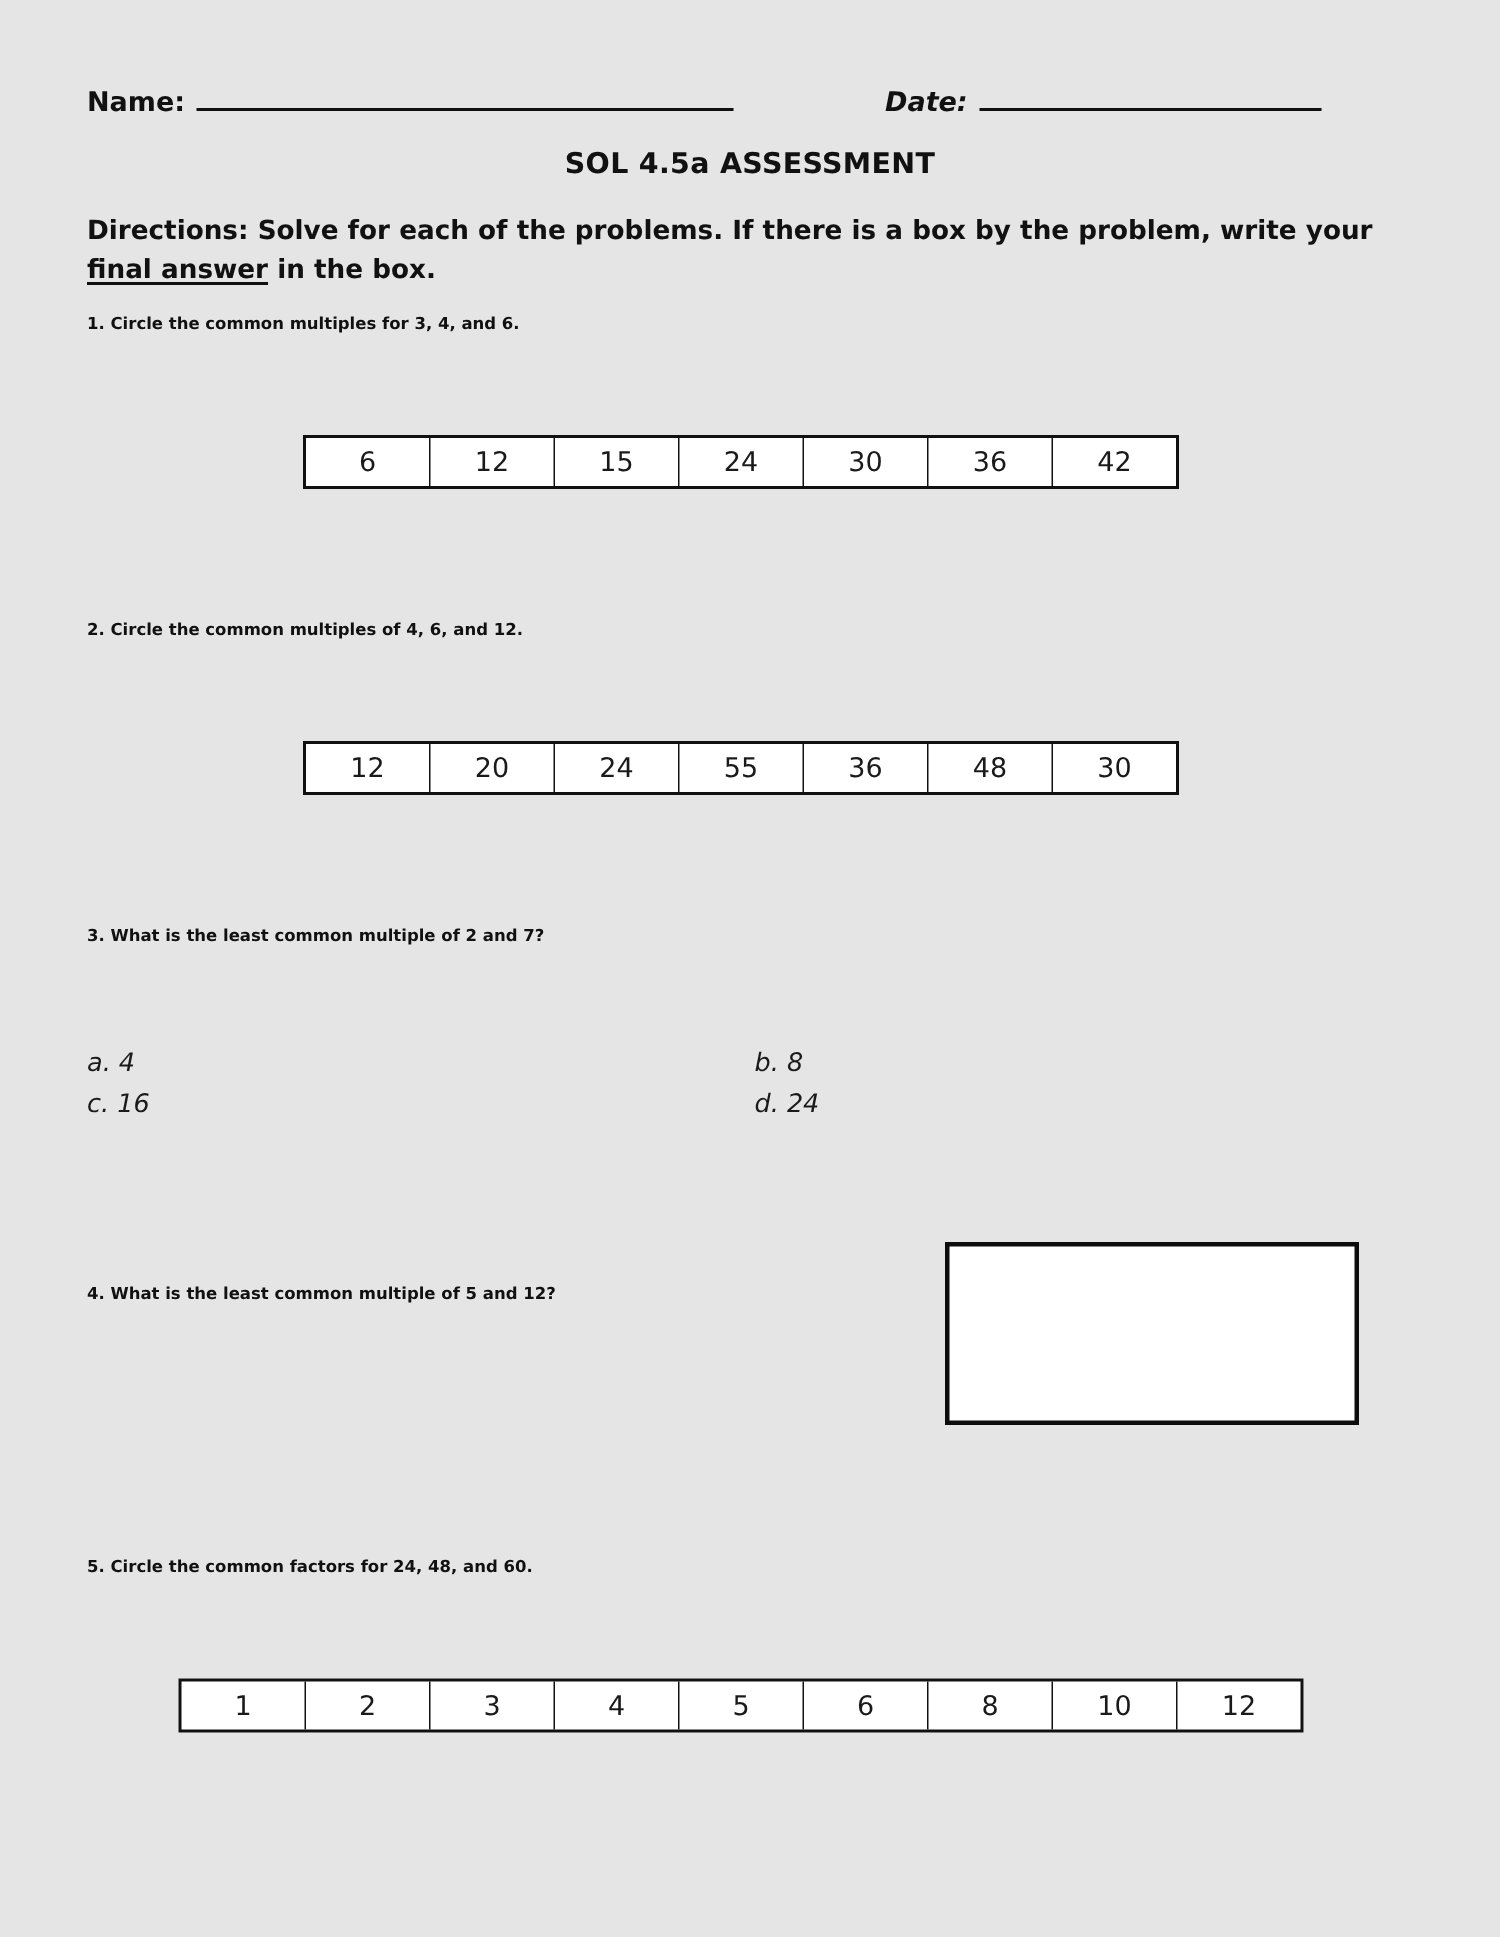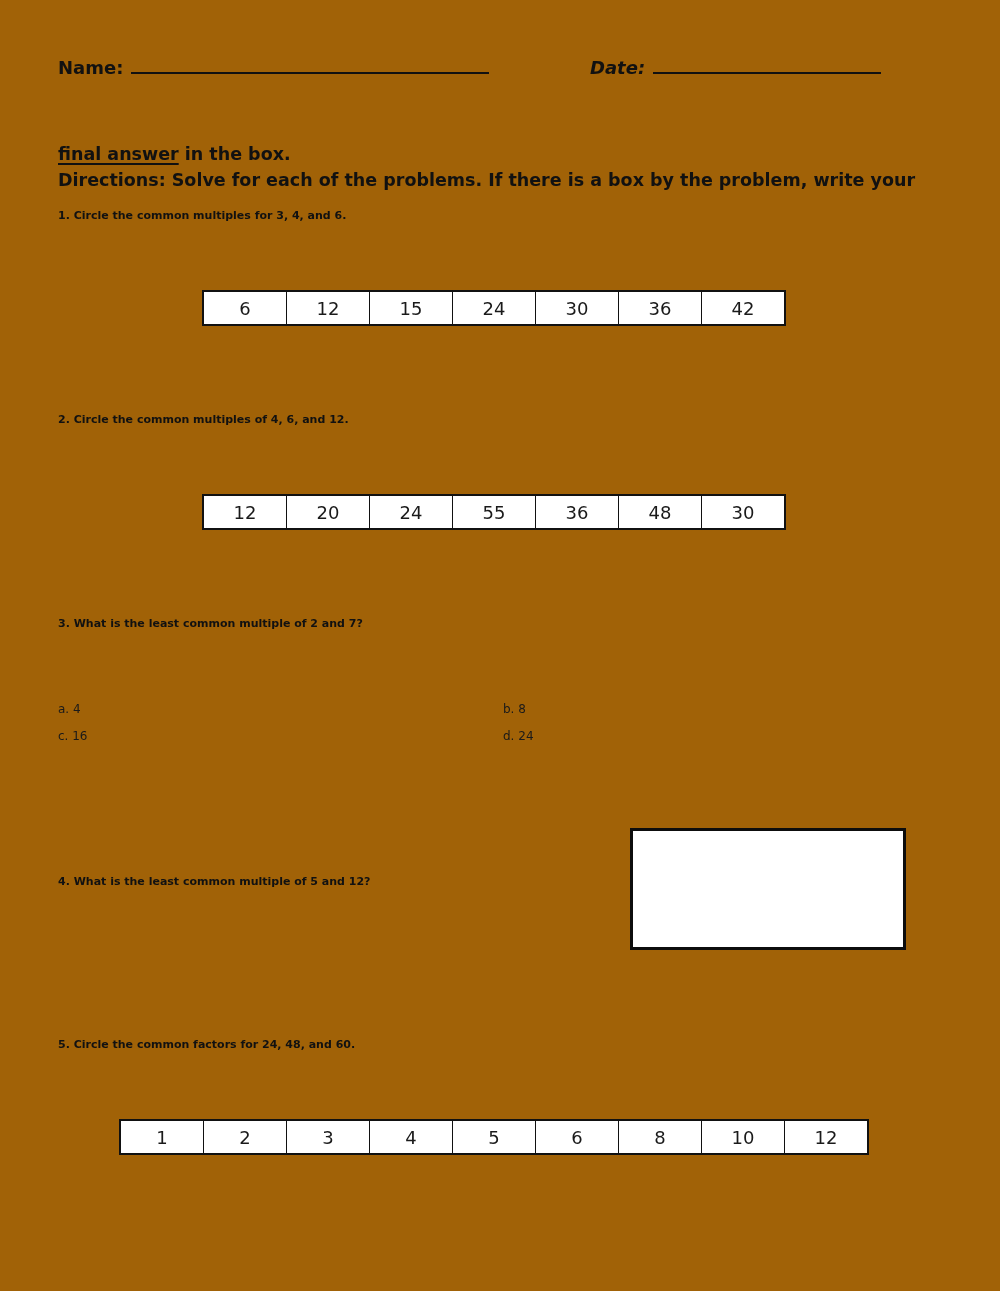--- a/index.html
+++ b/index.html
@@ -4,21 +4,21 @@
 <style>
   html, body {
     margin: 0;
     padding: 0;
     background: #ffffff;
   }
   .page {
     position: relative;
     width: 1000px;
     height: 1291px;
-    background: #a16207;
+    background: #e5e5e5;
     color: #111111;
     font-family: "DejaVu Sans", "Liberation Sans", sans-serif;
     overflow: hidden;
   }
   .abs { position: absolute; }
   .qtext {
     font-size: 11px;
     font-weight: bold;
     white-space: nowrap;
     color: #111111;
@@ -72,23 +72,24 @@
     font-weight: normal;
     color: #1a1a1a;
   }
   .num-cell:last-child { border-right: none; }
   .options-grid {
     left: 58px;
     top: 697px;
     display: grid;
     grid-template-columns: 445px auto;
     row-gap: 3px;
-    font-size: 12px;
+    font-size: 17px;
     line-height: 24px;
     color: #1a1a1a;
+    font-style: italic;
   }
   .answer-box {
     left: 630px;
     top: 828px;
     width: 270px;
     height: 116px;
     border: 3px solid #0d0d0d;
     background: #ffffff;
   }
 </style>
@@ -97,24 +98,25 @@
 
 <div class="page">
 
   <div class="abs" style="left:58px; top:57px;">
     <span class="field-label">Name:</span><span class="write-line" style="width:358px;"></span>
   </div>
   <div class="abs" style="left:590px; top:57px;font-style:italic;">
     <span class="field-label">Date:</span><span class="write-line" style="width:228px;"></span>
   </div>
 
+  <div class="abs title">SOL 4.5a ASSESSMENT</div>
 
   <div class="abs directions">
+    <div><span>Directions: Solve for each of the problems. If there is a box by the problem, write your</span></div>
     <div><span class="u">final answer</span><span> in the box.</span></div>
-    <div><span>Directions: Solve for each of the problems. If there is a box by the problem, write your</span></div>
   </div>
 
   <div class="abs qtext" style="left:58px; top:209px;">1. Circle the common multiples for 3, 4, and 6.</div>
   <div class="abs num-table" style="left:202px; top:290px;">
     <div class="num-cell">6</div>
     <div class="num-cell">12</div>
     <div class="num-cell">15</div>
     <div class="num-cell">24</div>
     <div class="num-cell">30</div>
     <div class="num-cell">36</div>
@@ -133,21 +135,21 @@
   </div>
 
   <div class="abs qtext" style="left:58px; top:617px;">3. What is the least common multiple of 2 and 7?</div>
   <div class="abs options-grid">
     <div>a. 4</div>
     <div>b. 8</div>
     <div>c. 16</div>
     <div>d. 24</div>
   </div>
 
-  <div class="abs qtext" style="left:58px; top:875px;text-align:right;">4. What is the least common multiple of 5 and 12?</div>
+  <div class="abs qtext" style="left:58px; top:856px;text-align:right;">4. What is the least common multiple of 5 and 12?</div>
   <div class="abs answer-box"></div>
 
   <div class="abs qtext" style="left:58px; top:1038px;">5. Circle the common factors for 24, 48, and 60.</div>
   <div class="abs num-table" style="left:119px; top:1119px;">
     <div class="num-cell">1</div>
     <div class="num-cell">2</div>
     <div class="num-cell">3</div>
     <div class="num-cell">4</div>
     <div class="num-cell">5</div>
     <div class="num-cell">6</div>

